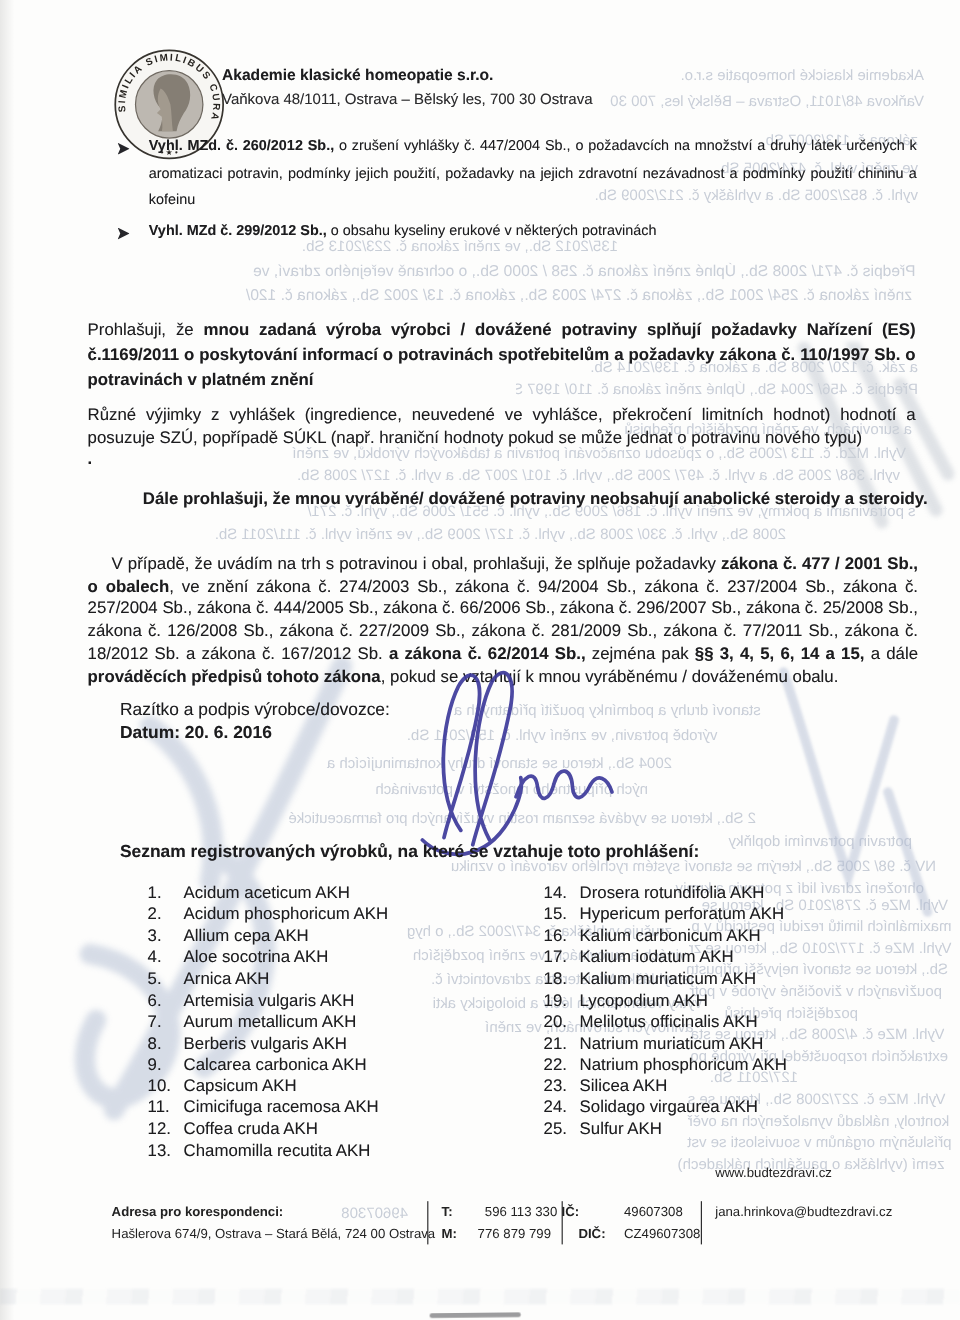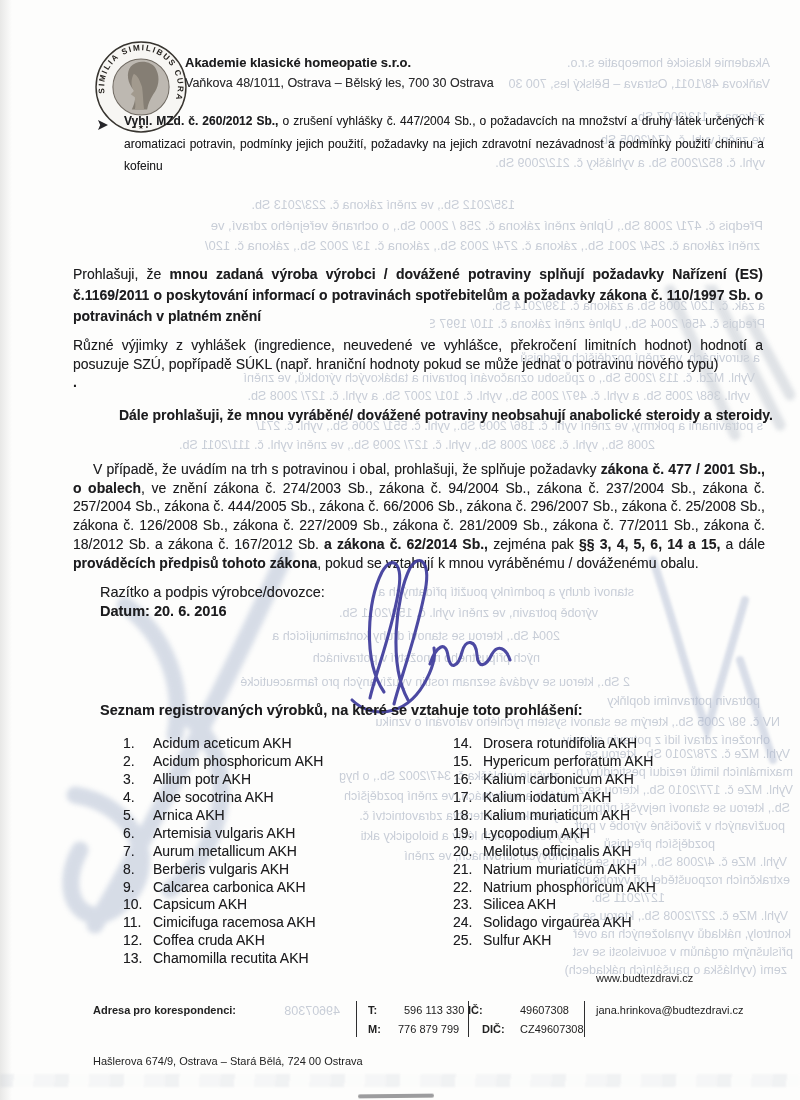--- a/index.html
+++ b/index.html
@@ -140,20 +140,24 @@
     <text x="46" y="87" text-anchor="middle" font-size="6.5" fill="#26231f" font-family="Liberation Sans, sans-serif">• ★ •</text>
   </svg>
   <div class="abs ink company" style="left:185px;top:55px;">Akademie klasické homeopatie s.r.o.</div>
   <div class="abs ink address" style="left:185px;top:76px;text-align:right;">Vaňkova 48/1011, Ostrava – Bělský les, 700 30 Ostrava</div>
 
   <div class="abs ink" id="bullets">
       <div class="bullet">
         <span class="marker"><span class="tri"></span></span>
         <div class="btext"><span class="b">Vyhl. MZd. č. 260/2012 Sb.,</span><span> o zrušení vyhlášky č. 447/2004 Sb., o požadavcích na množství a druhy látek určených k aromatizaci potravin, podmínky jejich použití, požadavky na jejich zdravotní nezávadnost a podmínky použití chininu a kofeinu</span></div>
       </div>
+      <div class="bullet">
+        <span class="marker"><span class="tri"></span></span>
+        <div class="btext"><span class="b">Vyhl. MZd č. 299/2012 Sb.,</span><span> o obsahu kyseliny erukové v některých potravinách</span></div>
+      </div>
     </div>
 
   <p class="para ink" id="para1"><span>Prohlašuji, že </span><span class="b">mnou zadaná výroba výrobci / dovážené potraviny splňují požadavky Nařízení (ES) č.1169/2011 o poskytování informací o potravinách spotřebitelům a požadavky zákona č. 110/1997 Sb. o potravinách v platném znění</span></p>
   <p class="para ink" id="para2">Různé výjimky z vyhlášek (ingredience, neuvedené ve vyhlášce, překročení limitních hodnot) hodnotí a posuzuje SZÚ, popřípadě SÚKL (např. hraniční hodnoty pokud se může jednat o potravinu nového typu)</p>
   <div class="abs ink" id="straydot">.</div>
   <p class="para ink" id="decl2">Dále prohlašuji, že mnou vyráběné/ dovážené potraviny neobsahují anabolické steroidy a steroidy.</p>
   <p class="para ink" id="packaging"><span>V případě, že uvádím na trh s potravinou i obal, prohlašuji, že splňuje požadavky </span><span class="b">zákona č. 477 / 2001 Sb., o obalech</span><span>, ve znění zákona č. 274/2003 Sb., zákona č. 94/2004 Sb., zákona č. 237/2004 Sb., zákona č. 257/2004 Sb., zákona č. 444/2005 Sb., zákona č. 66/2006 Sb., zákona č. 296/2007 Sb., zákona č. 25/2008 Sb., zákona č. 126/2008 Sb., zákona č. 227/2009 Sb., zákona č. 281/2009 Sb., zákona č. 77/2011 Sb., zákona č. 18/2012 Sb. a zákona č. 167/2012 Sb. </span><span class="b">a zákona č. 62/2014 Sb.,</span><span> zejména pak </span><span class="b">§§ 3, 4, 5, 6, 14 a 15,</span><span> a dále </span><span class="b">prováděcích předpisů tohoto zákona</span><span>, pokud se vztahují k mnou vyráběnému / dováženému obalu.</span></p>
 
   <div class="abs ink" id="stamp-label">Razítko a podpis výrobce/dovozce:</div>
   <div class="abs ink" id="stamp-date">Datum: 20. 6. 2016</div>
@@ -171,21 +175,21 @@
       <div class="pitem">
         <span class="pnum">1.</span>
         <span>Acidum aceticum AKH</span>
       </div>
       <div class="pitem">
         <span class="pnum">2.</span>
         <span>Acidum phosphoricum AKH</span>
       </div>
       <div class="pitem">
         <span class="pnum">3.</span>
-        <span>Allium potr AKH</span>
+        <span>Allium cepa AKH</span>
       </div>
       <div class="pitem">
         <span class="pnum">4.</span>
         <span>Aloe socotrina AKH</span>
       </div>
       <div class="pitem">
         <span class="pnum">5.</span>
         <span>Arnica AKH</span>
       </div>
       <div class="pitem">
@@ -266,21 +270,21 @@
         <span class="pnum">24.</span>
         <span>Solidago virgaurea AKH</span>
       </div>
       <div class="pitem">
         <span class="pnum">25.</span>
         <span>Sulfur AKH</span>
       </div>
     </div>
 
   <div class="ft b" style="left:93px;top:1004px;">Adresa pro korespondenci:</div>
-  <div class="ft" style="left:93px;top:1023px;margin-top:32px;">Hašlerova 674/9, Ostrava – Stará Bělá, 724 00 Ostrava</div>
+  <div class="ft" style="left:93px;top:1023px;">Hašlerova 674/9, Ostrava – Stará Bělá, 724 00 Ostrava</div>
   <div class="fbar" style="left:356px;"></div>
   <div class="ft b" style="left:368px;top:1004px;">T:</div>
   <div class="ft" style="left:404px;top:1004px;">596 113 330</div>
   <div class="ft b" style="left:368px;top:1023px;">M:</div>
   <div class="ft" style="left:398px;top:1023px;">776 879 799</div>
   <div class="fbar" style="left:468px;"></div>
   <div class="ft b" style="left:468px;top:1004px;">IČ:</div>
   <div class="ft" style="left:520px;top:1004px;">49607308</div>
   <div class="ft b" style="left:482px;top:1023px;">DIČ:</div>
   <div class="ft" style="left:520px;top:1023px;">CZ49607308</div>

